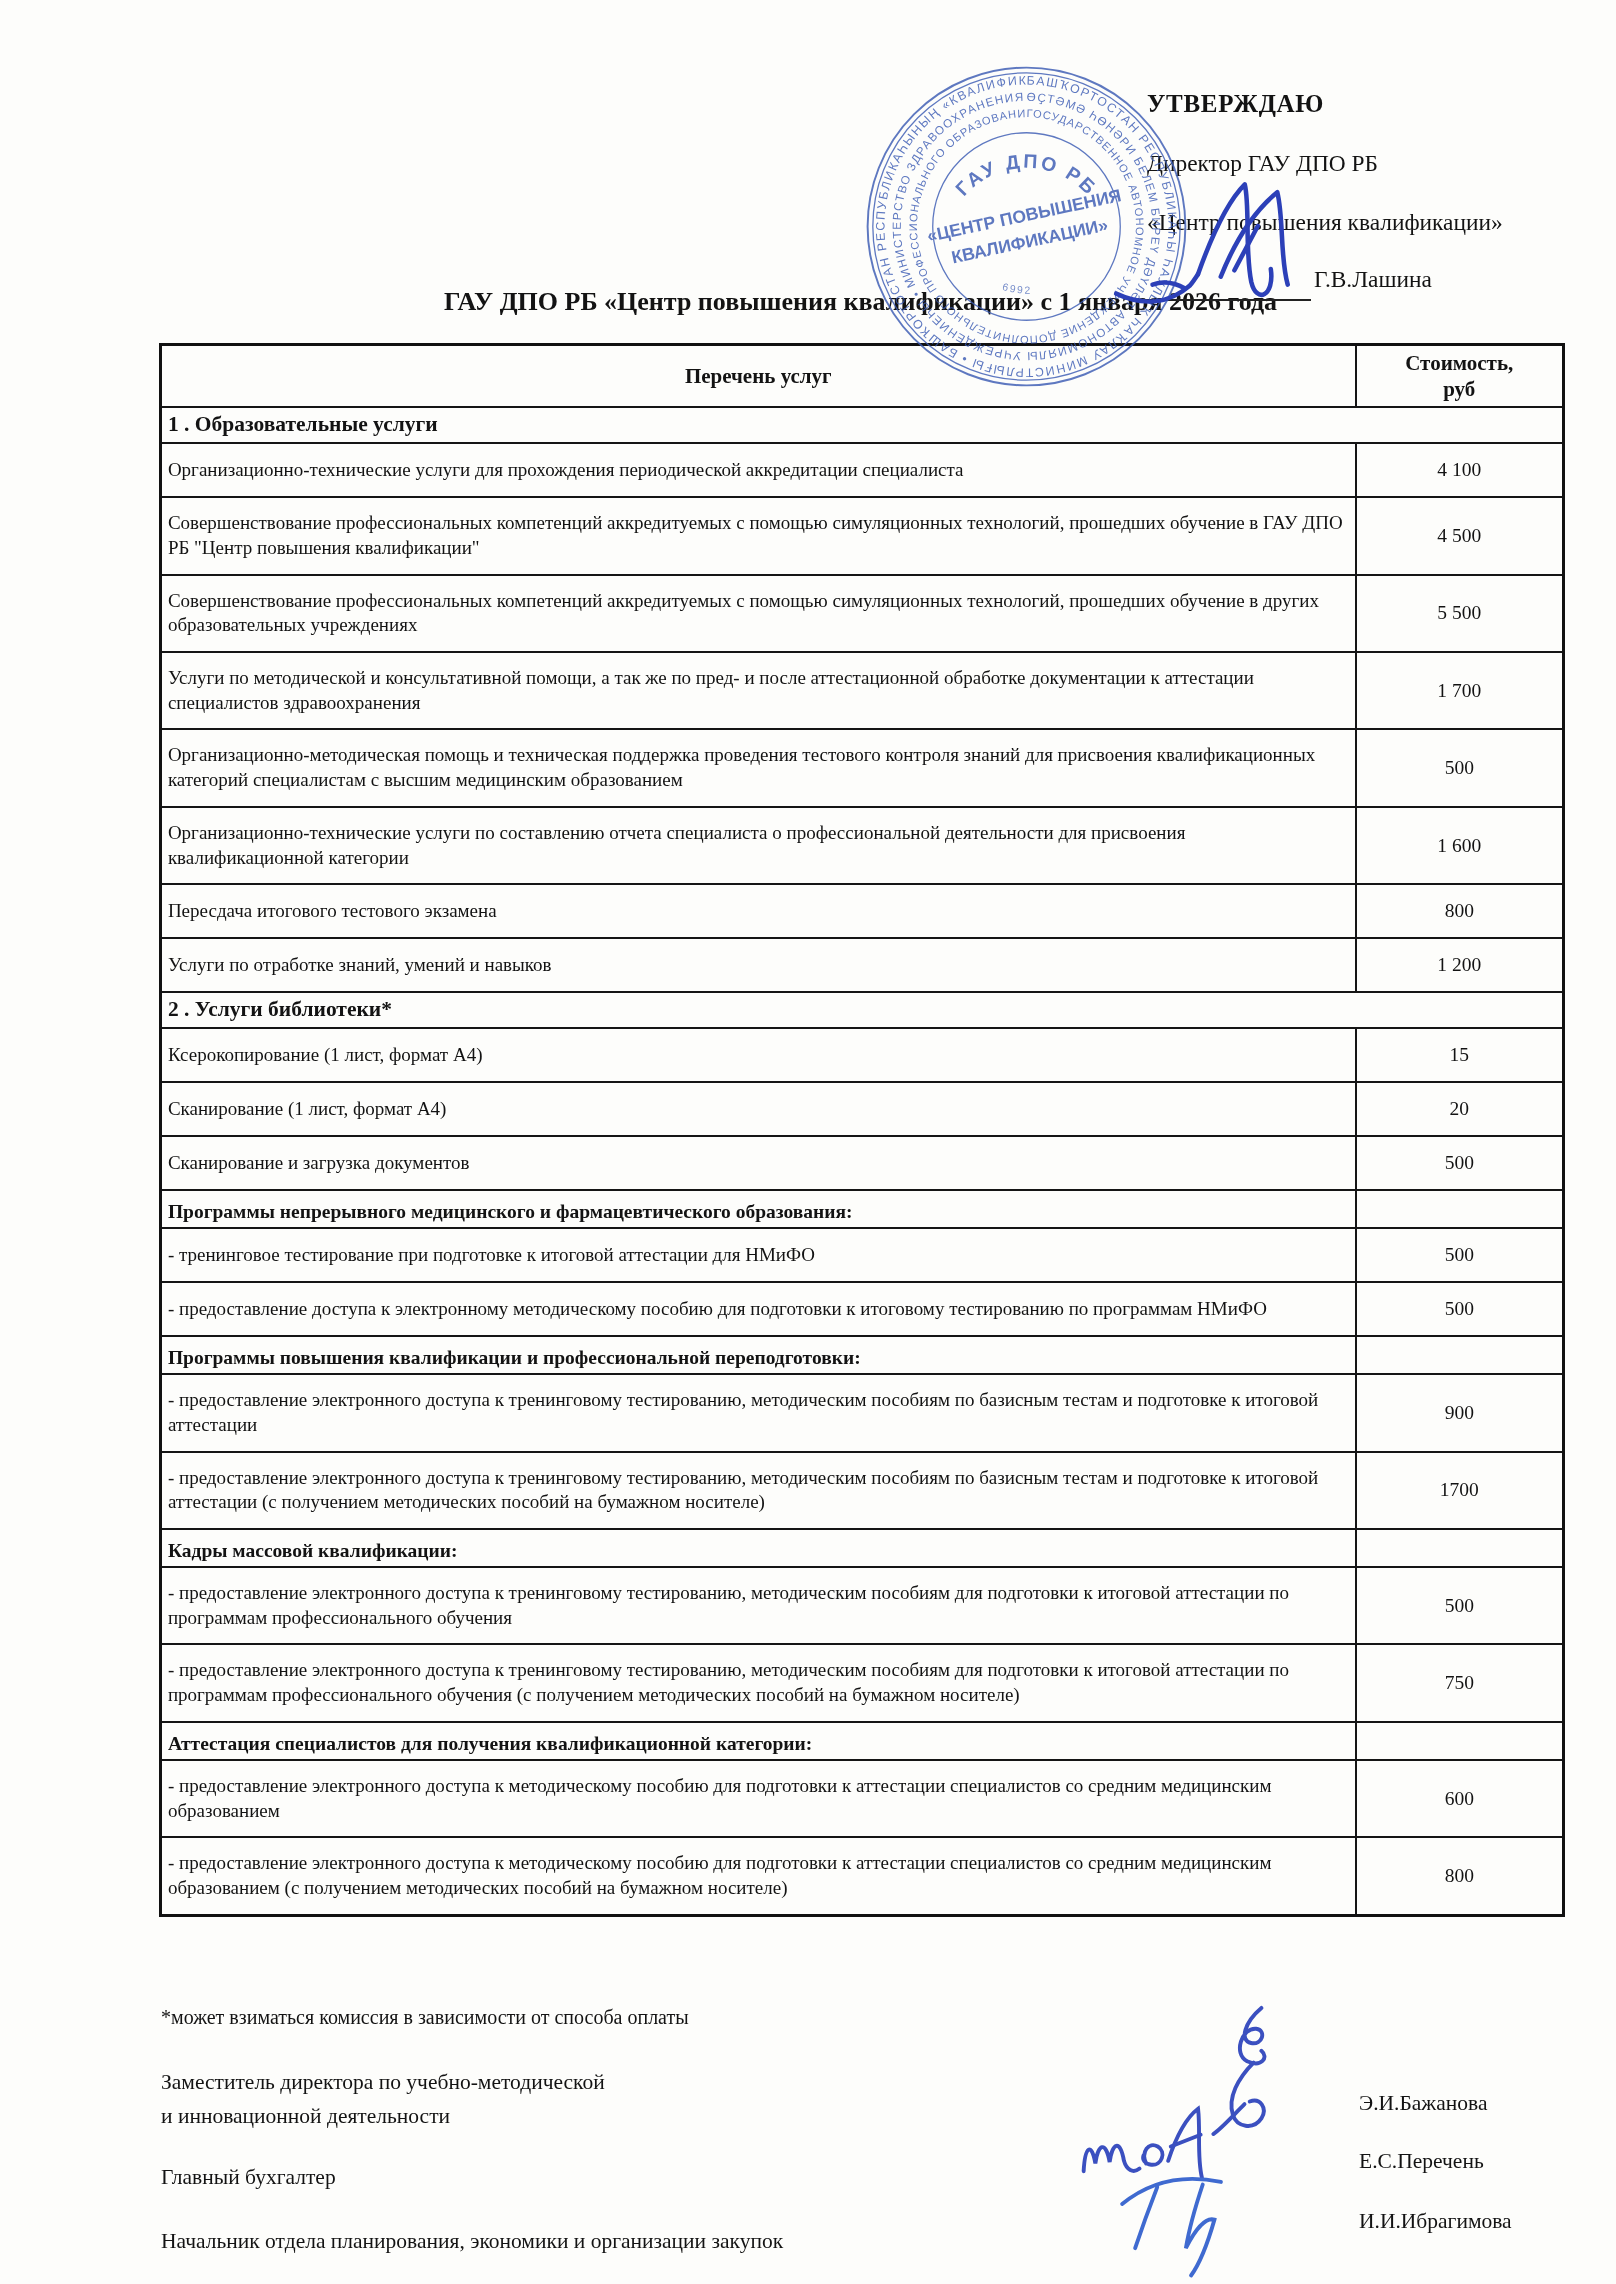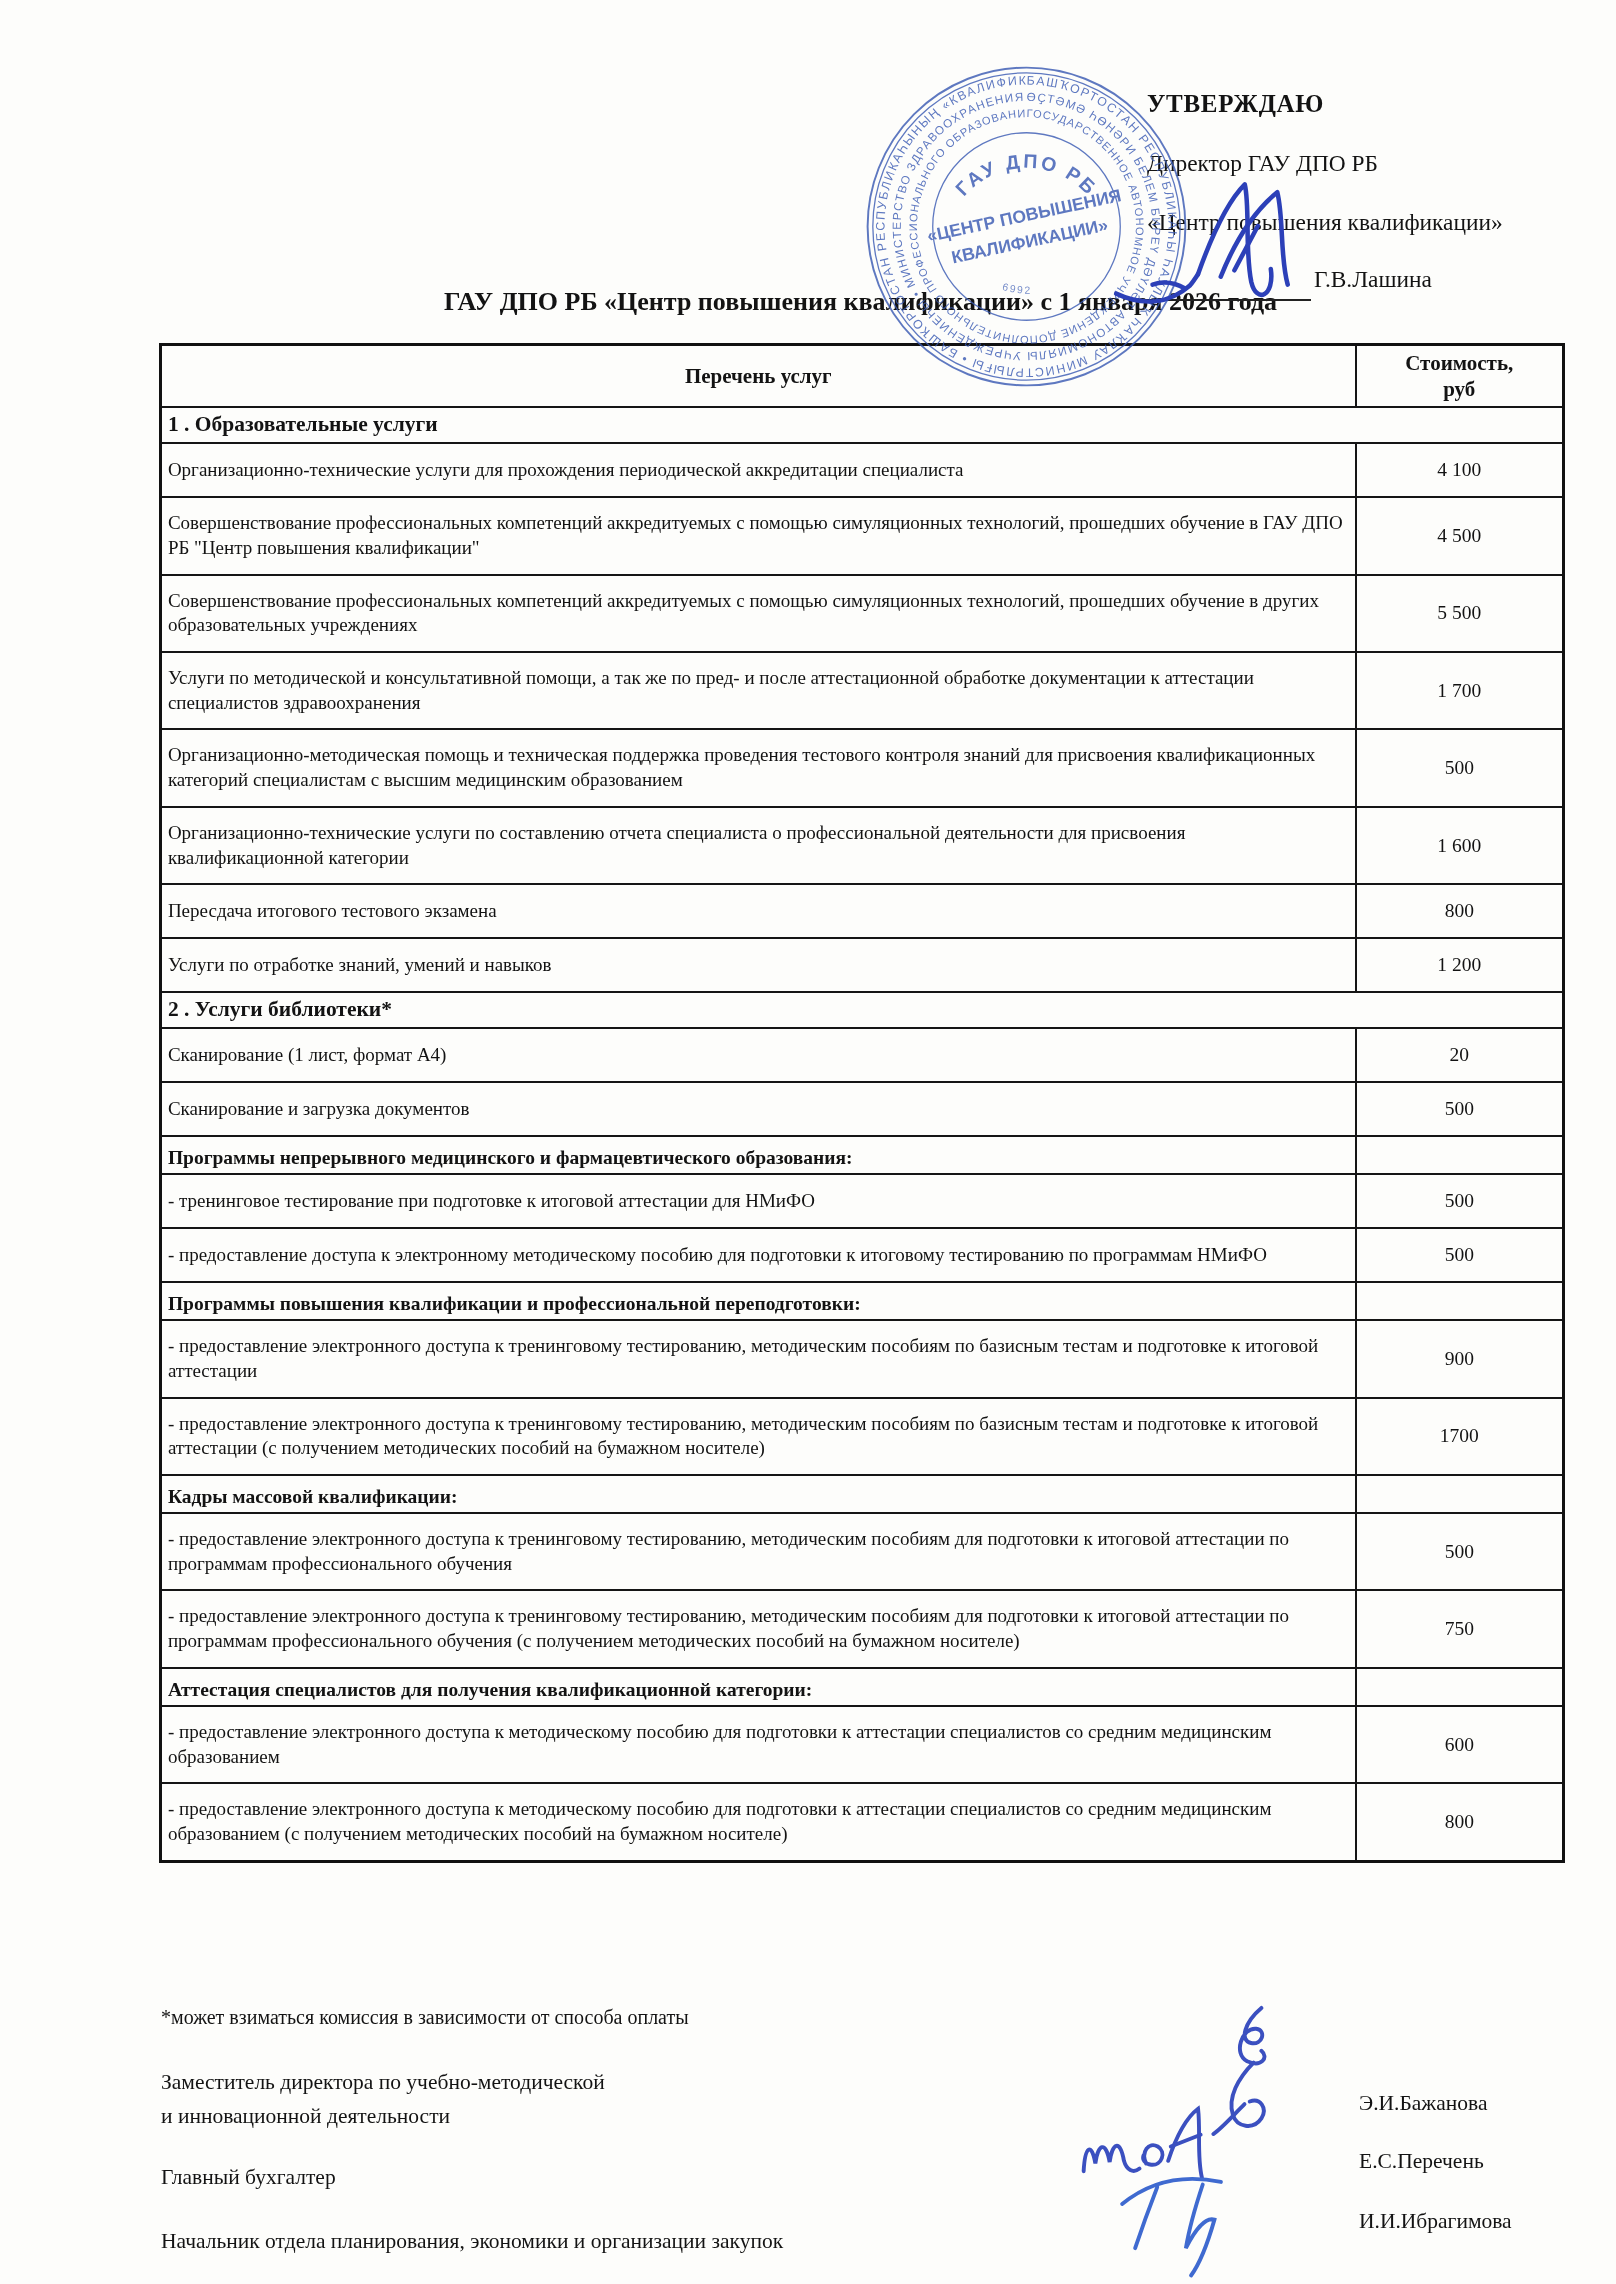--- a/index.html
+++ b/index.html
@@ -164,20 +164,24 @@
             <td class="price">800</td>
           </tr>
           <tr class="row-item">
             <td>Услуги по отработке знаний, умений и навыков</td>
             <td class="price">1 200</td>
           </tr>
           <tr class="row-section">
             <td colspan="2">2 . Услуги библиотеки*</td>
           </tr>
           <tr class="row-item">
+            <td>Ксерокопирование (1 лист, формат А4)</td>
+            <td class="price">15</td>
+          </tr>
+          <tr class="row-item">
             <td>Сканирование  (1 лист, формат А4)</td>
             <td class="price">20</td>
           </tr>
           <tr class="row-item">
             <td>Сканирование и загрузка документов</td>
             <td class="price">500</td>
           </tr>
           <tr class="row-subsection">
             <td>Программы непрерывного медицинского и фармацевтического образования:</td>
             <td class="price"></td>

